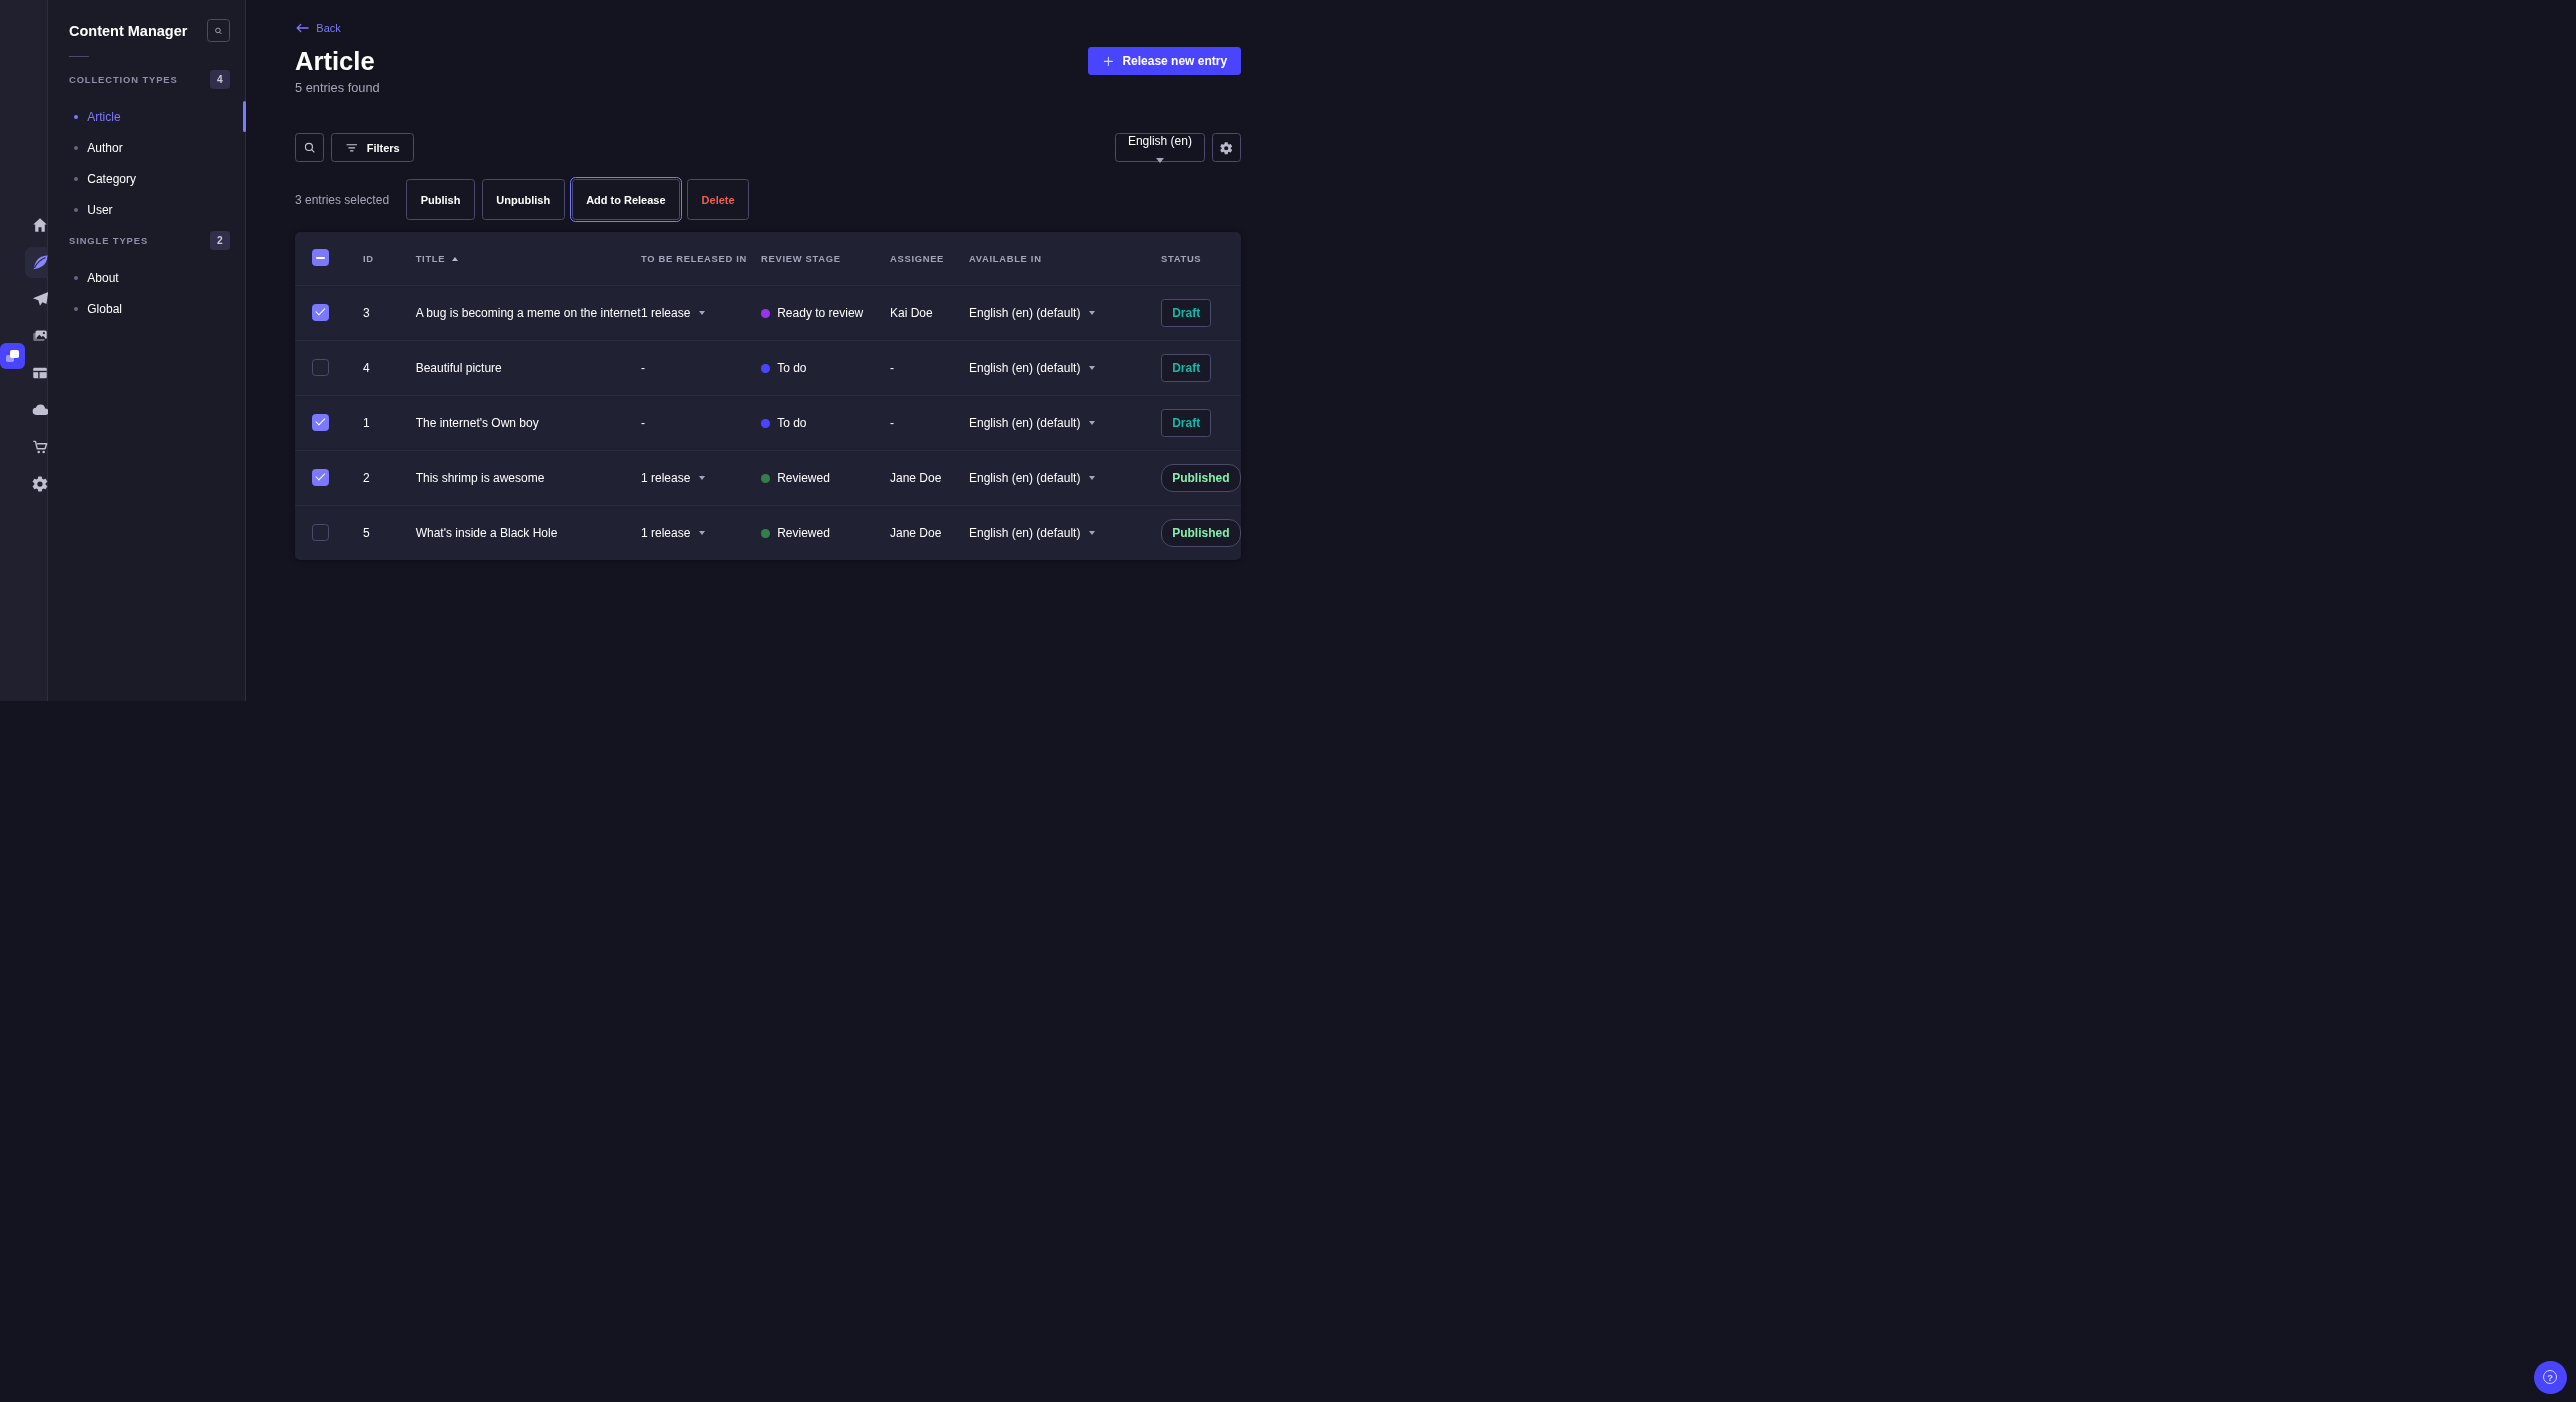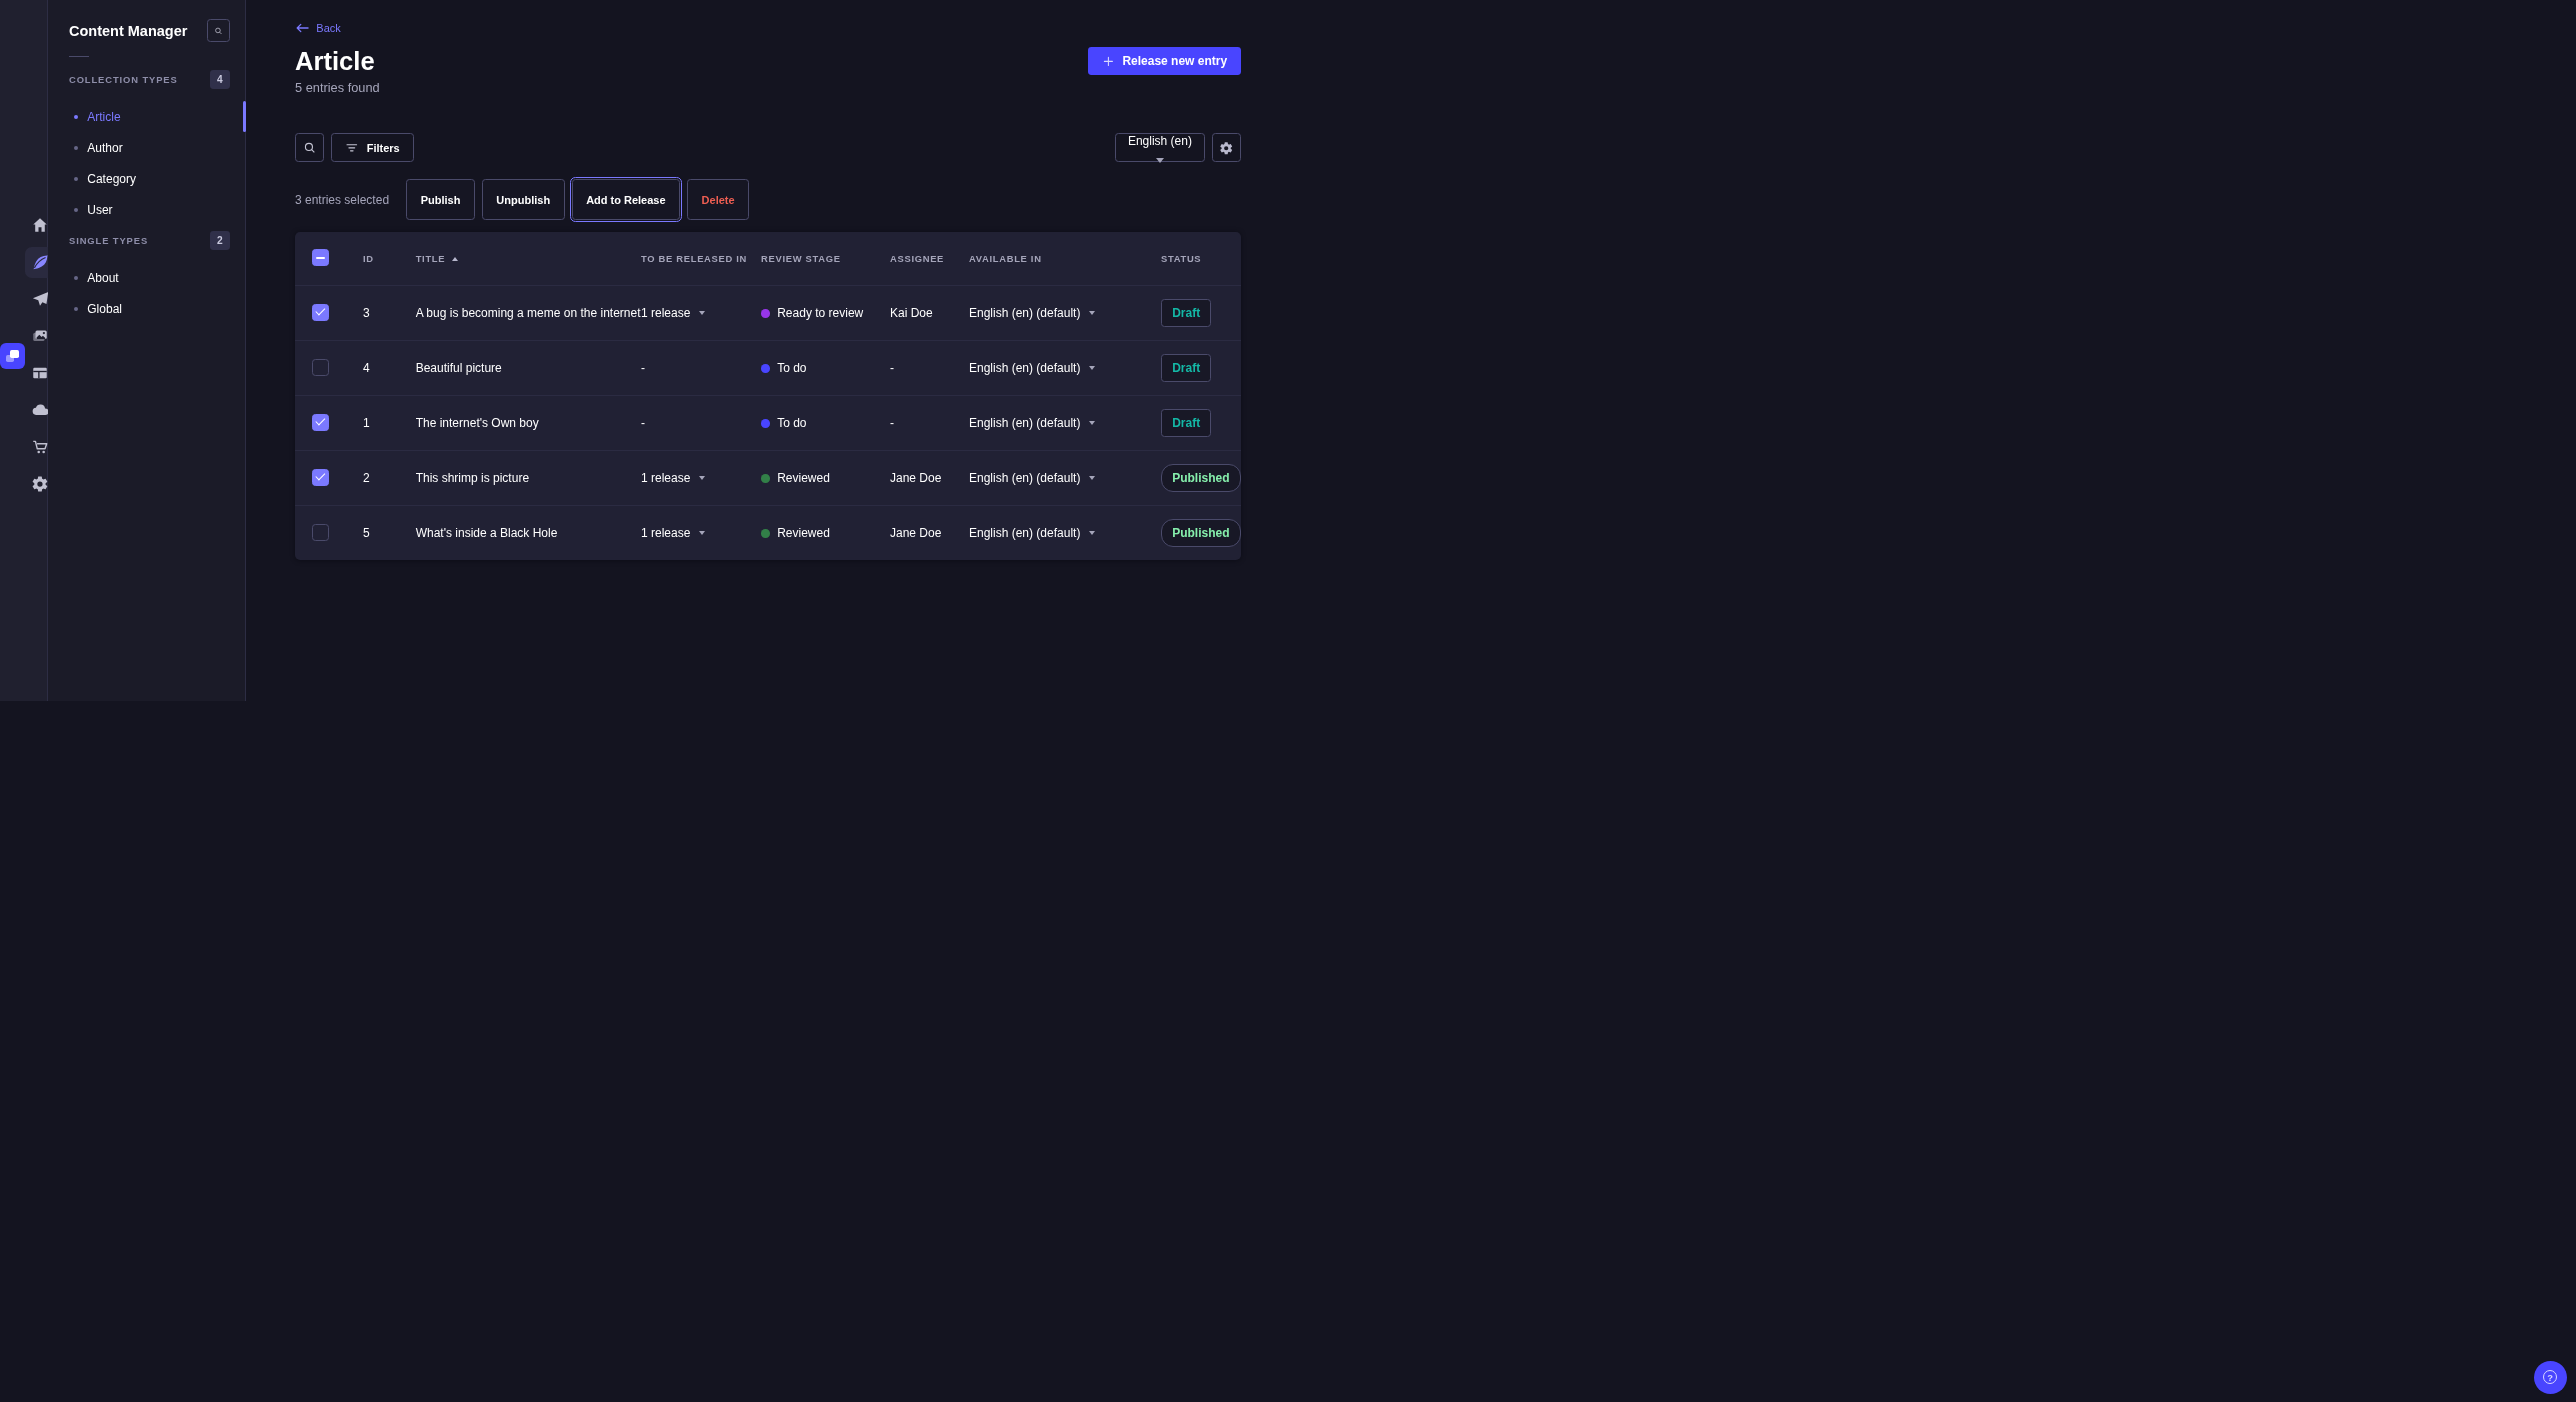--- a/index.html
+++ b/index.html
@@ -364,21 +364,21 @@
           <span class="caret-sm"></span>
         </div>
         <div class="td">
           <span class="status-badge draft">Draft</span>
         </div>
       </div>
 
       <div class="t-row">
         <div><button class="cb checked"></button></div>
         <div class="td col-id">2</div>
-        <div class="td col-title">This shrimp is picture</div>
+        <div class="td col-title">This shrimp is awesome</div>
         <div class="td release-cell">
           <span>1 release</span>
           <span class="caret-sm show"></span>
         </div>
         <div class="td stage-cell">
           <span class="dot" style="background: rgb(50, 128, 72);"></span>
           <span>Reviewed</span>
         </div>
         <div class="td">Jane Doe</div>
         <div class="td avail-cell">

